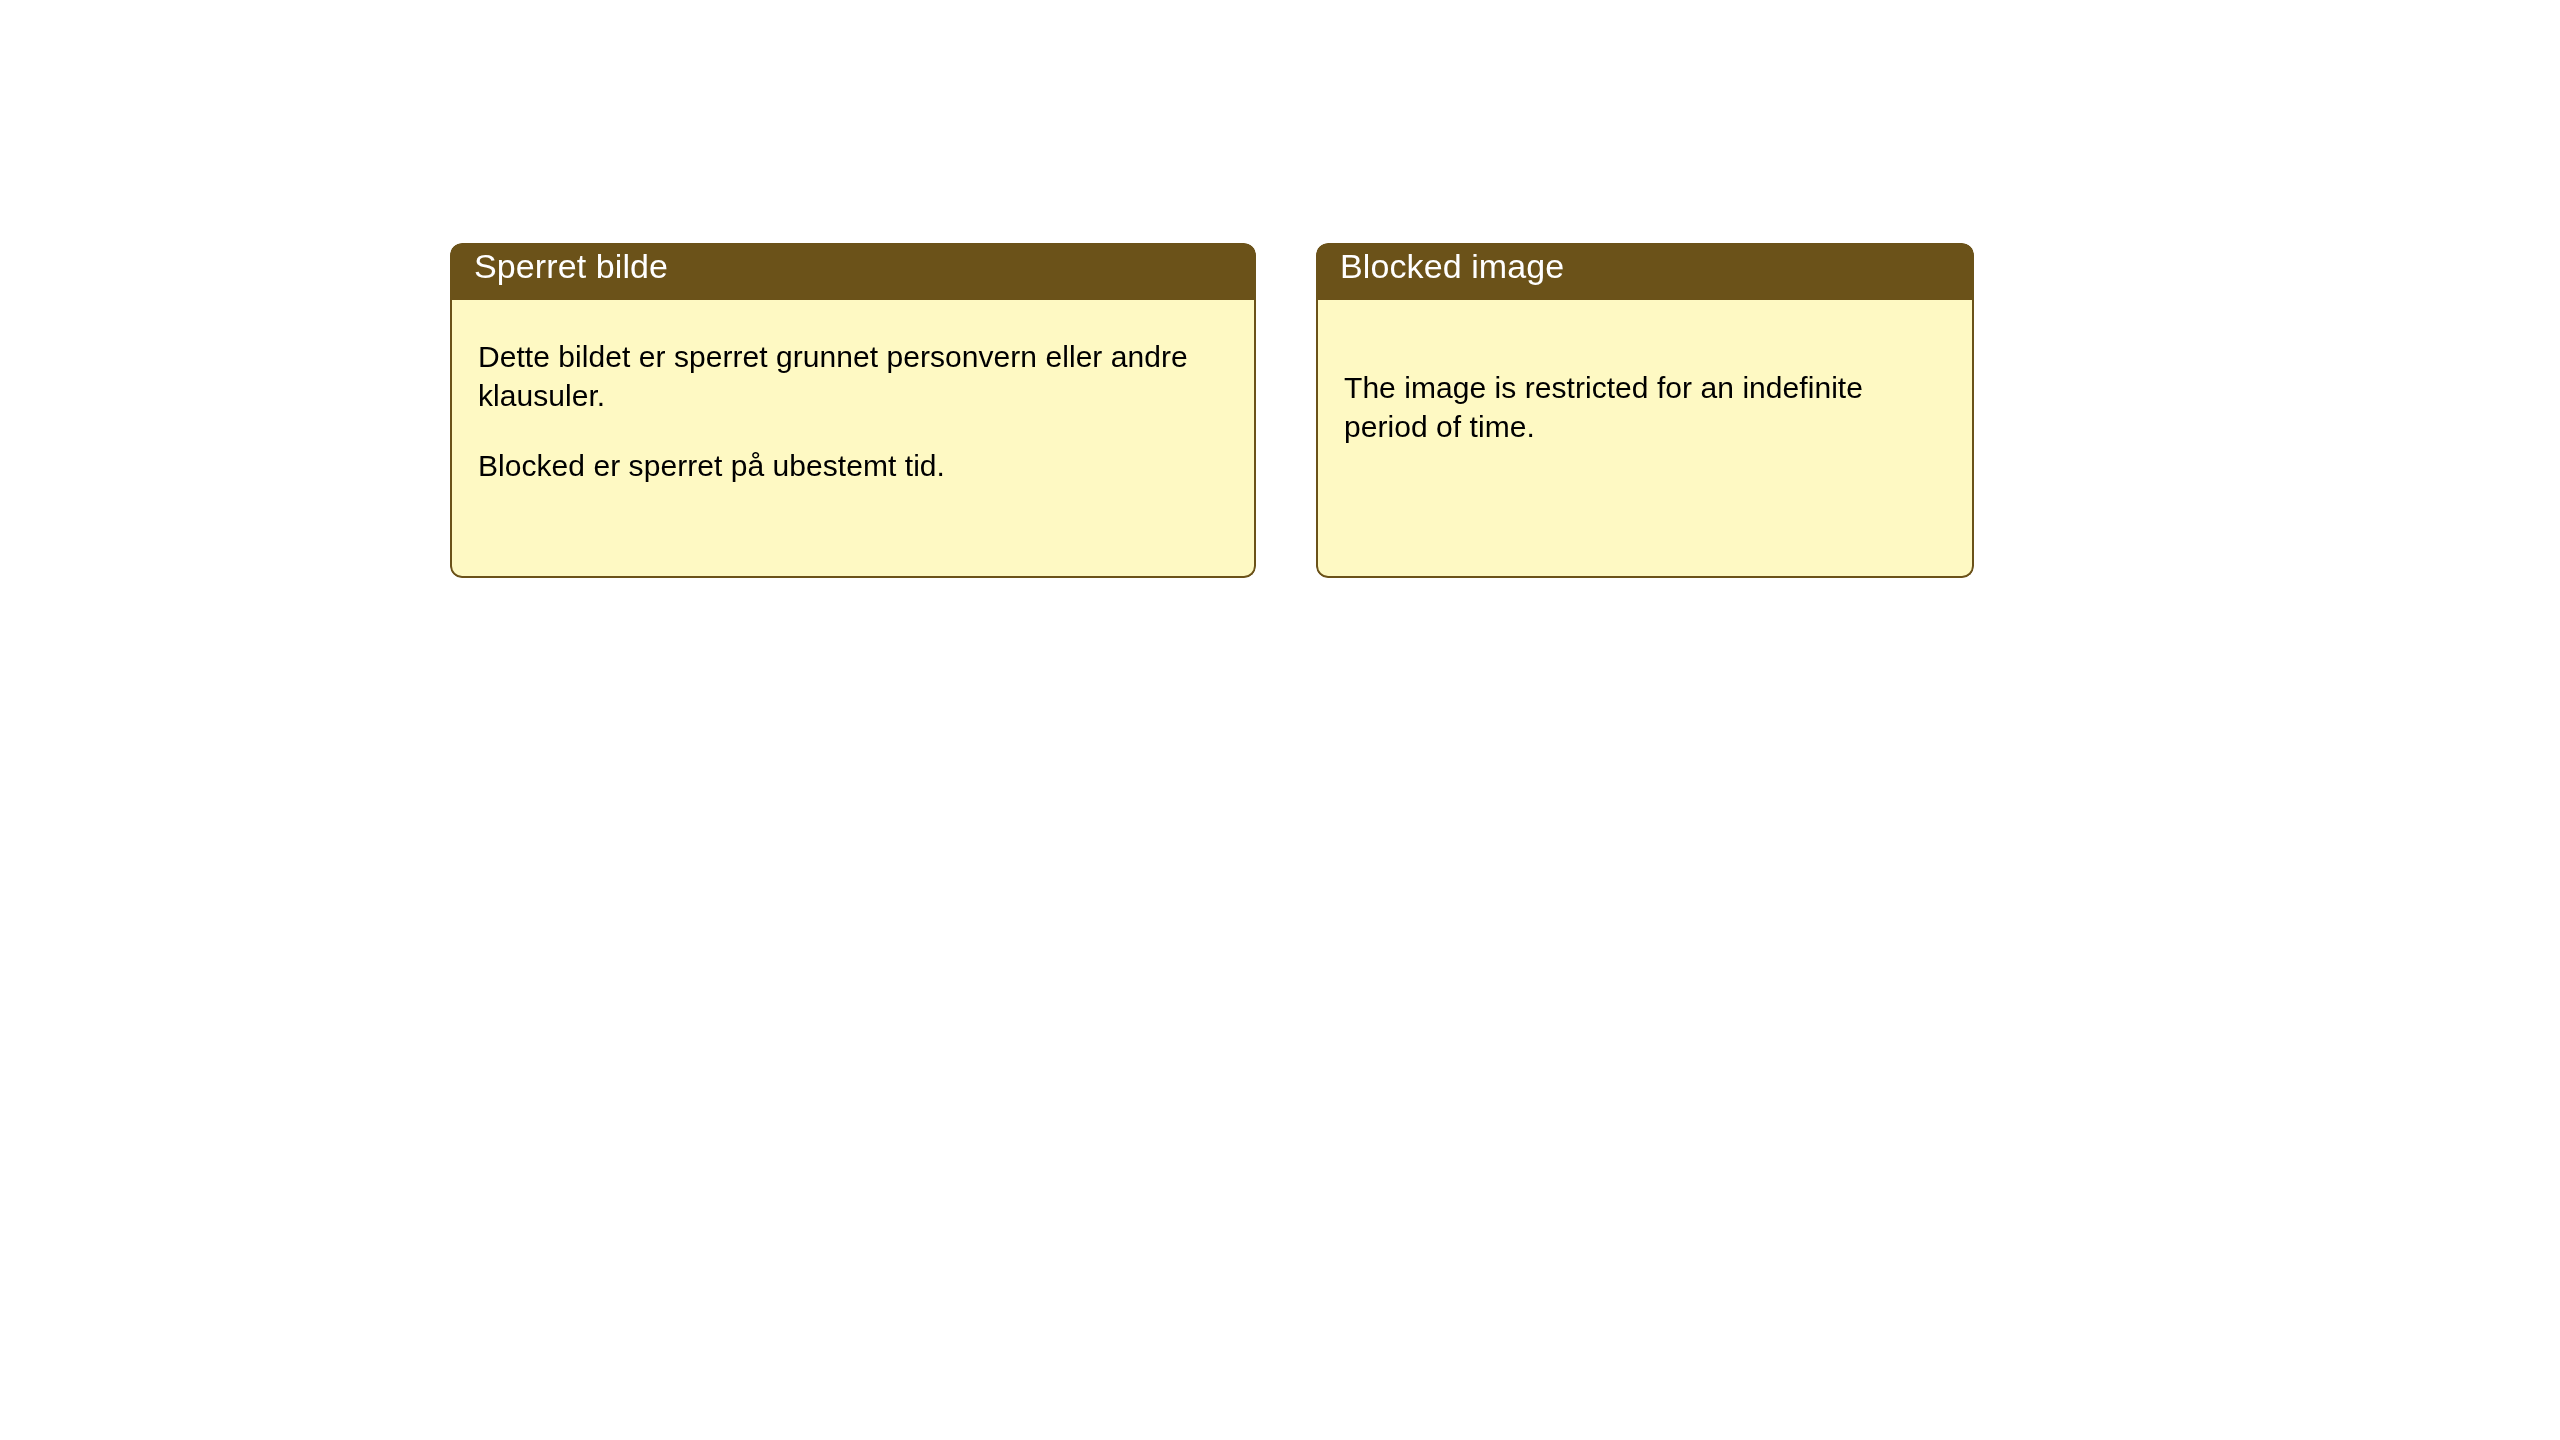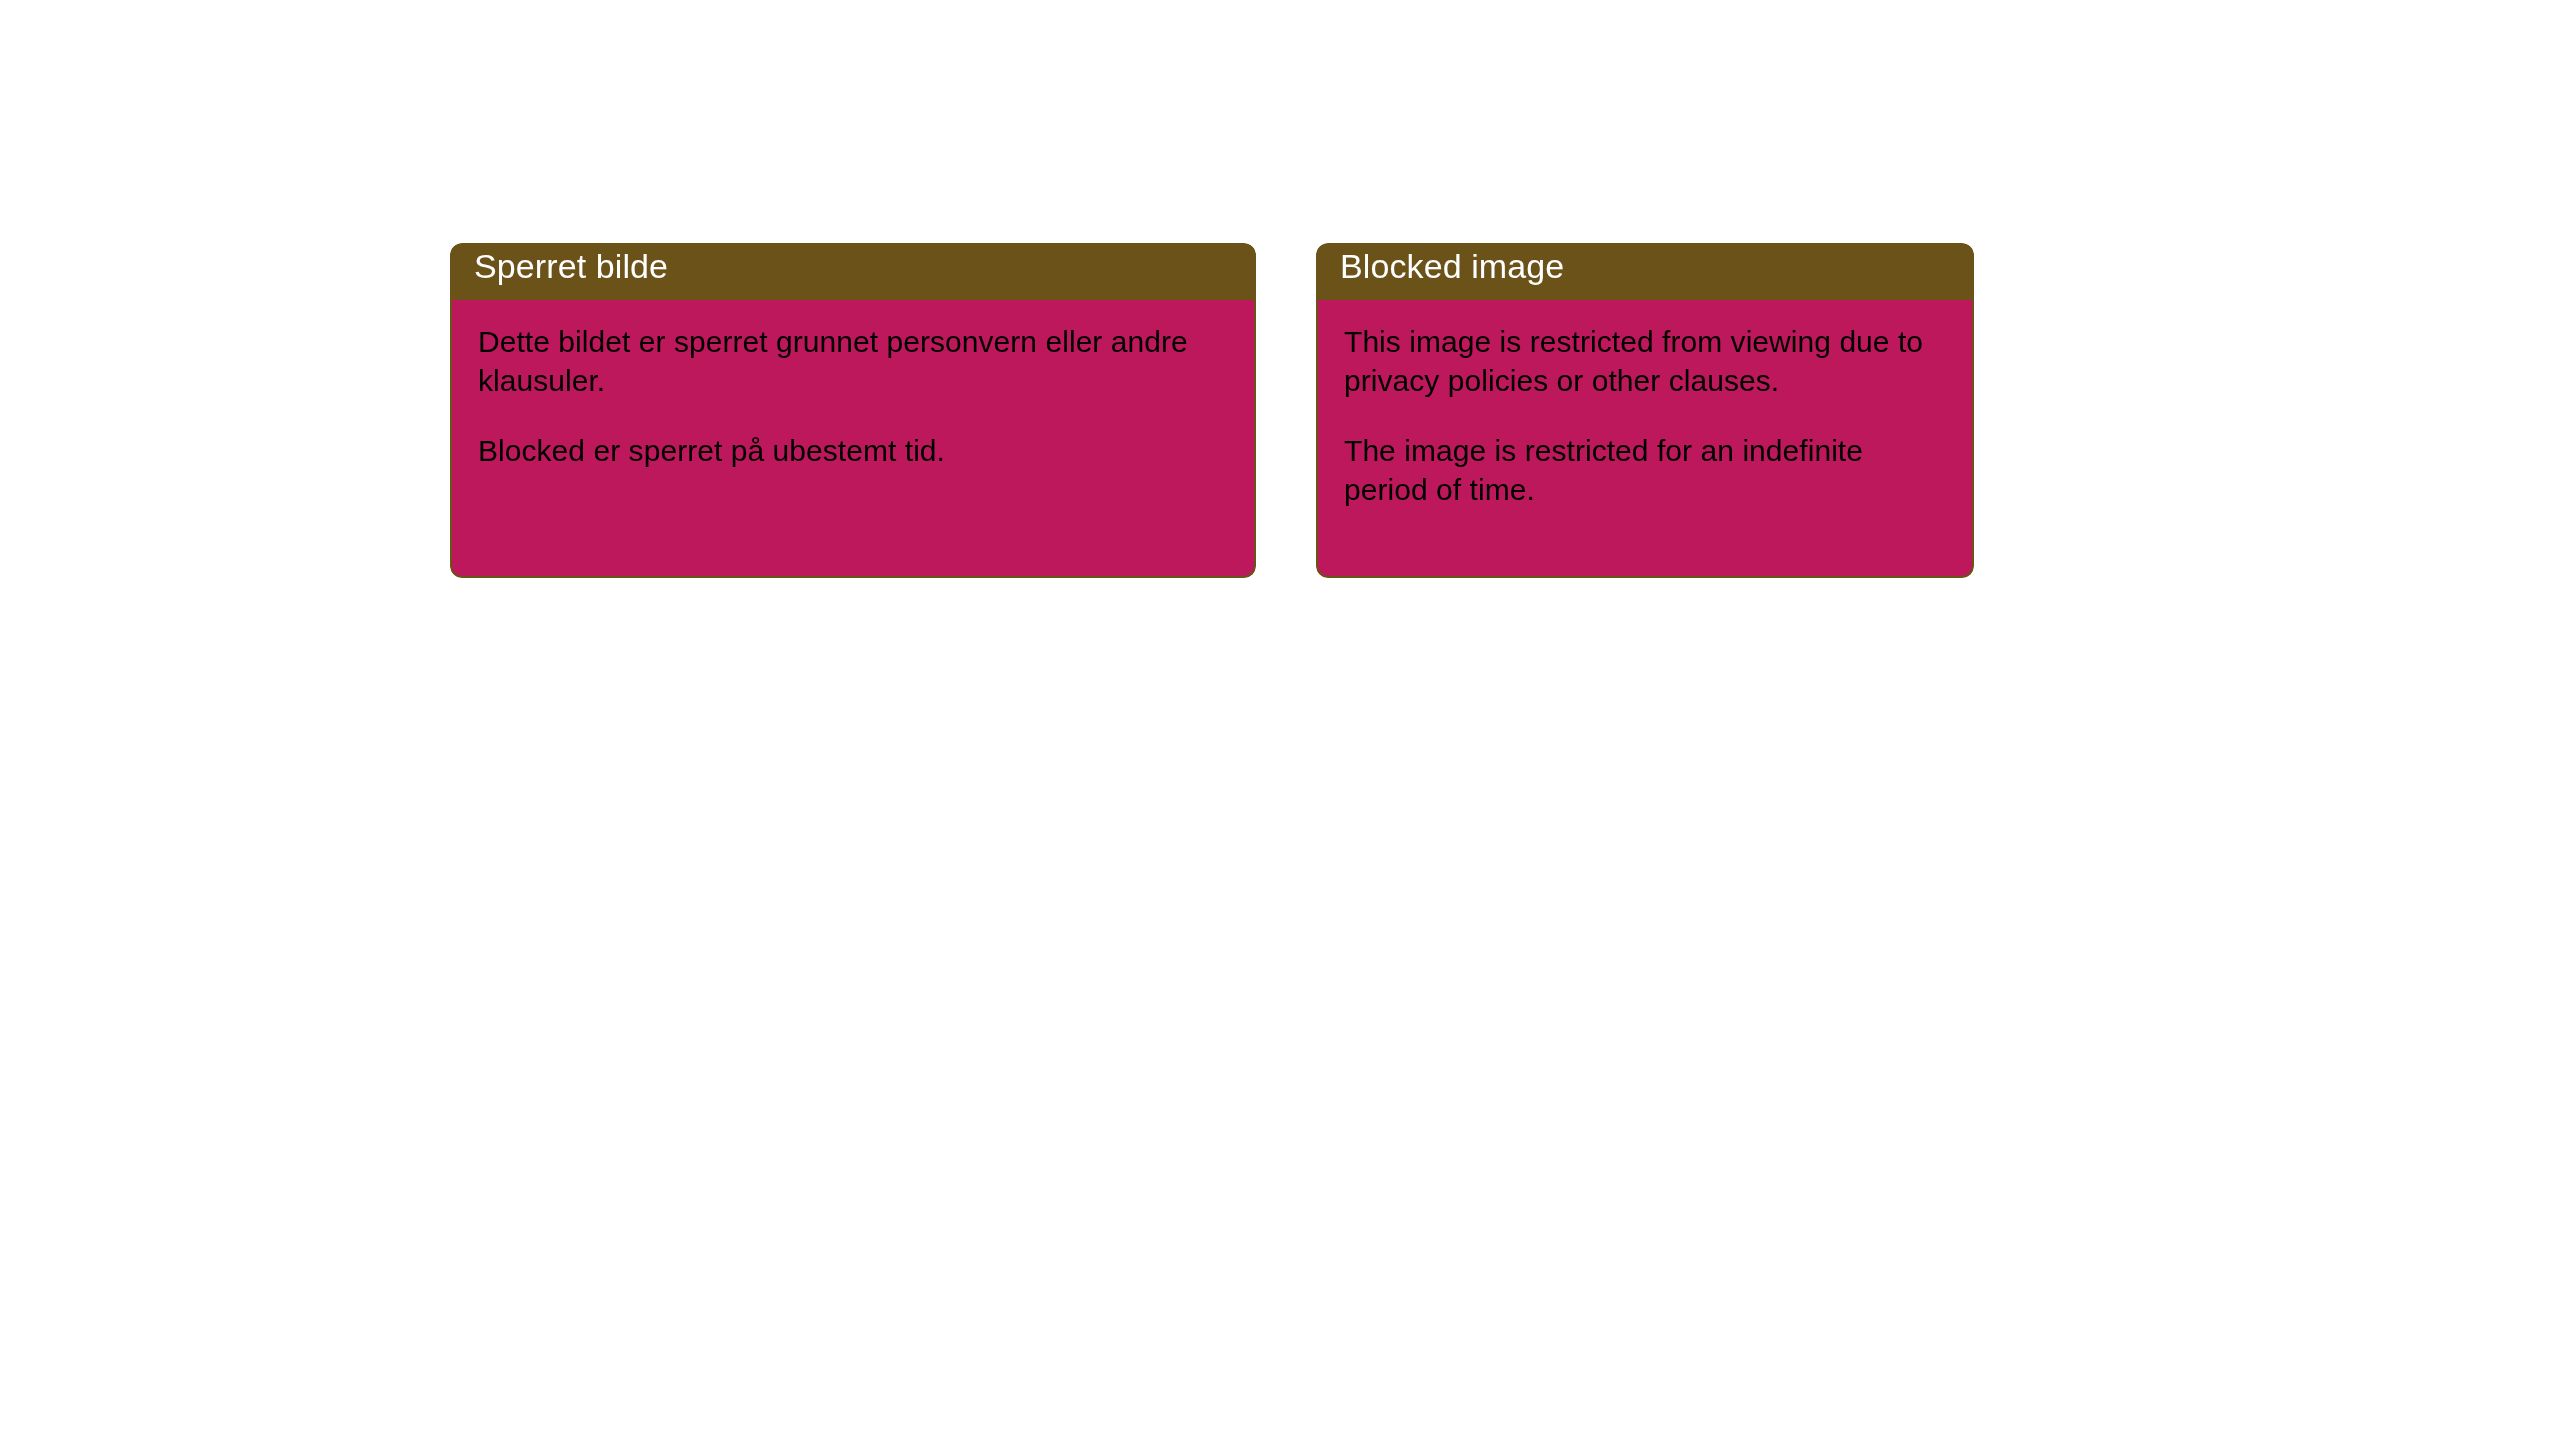--- a/index.html
+++ b/index.html
@@ -59,26 +59,26 @@
     white-space: nowrap;
   }
 
   .panel-body {
     position: absolute;
     top: 57px;
     left: 0;
     right: 0;
     bottom: 0;
     box-sizing: border-box;
-    background: #be185d;
+    background: #fef9c3;
     border-left: 2px solid #6b5219;
     border-right: 2px solid #6b5219;
     border-bottom: 2px solid #6b5219;
     border-radius: 0 0 12px 12px;
-    padding: 22px 26px 0 26px;
+    padding: 37px 26px 0 26px;
   }
 
   .panel-paragraph {
     margin: 0;
     color: #000000;
     font-size: 30px;
     line-height: 1.30;
     letter-spacing: 0.05px;
   }
 
@@ -100,19 +100,18 @@
       <div class="paragraph-gap"></div>
       <p class="panel-paragraph">Blocked er sperret på ubestemt tid.</p>
     </div>
   </section>
 
   <section id="panel-en" class="notice-panel">
     <div class="panel-header">
       <span class="panel-title">Blocked image</span>
     </div>
     <div class="panel-body">
-      <p class="panel-paragraph">This image is restricted from viewing due to privacy policies or other clauses.</p>
       <div class="paragraph-gap"></div>
       <p class="panel-paragraph">The image is restricted for an indefinite period of time.</p>
     </div>
   </section>
 
 </div>
 
 </body></html>

